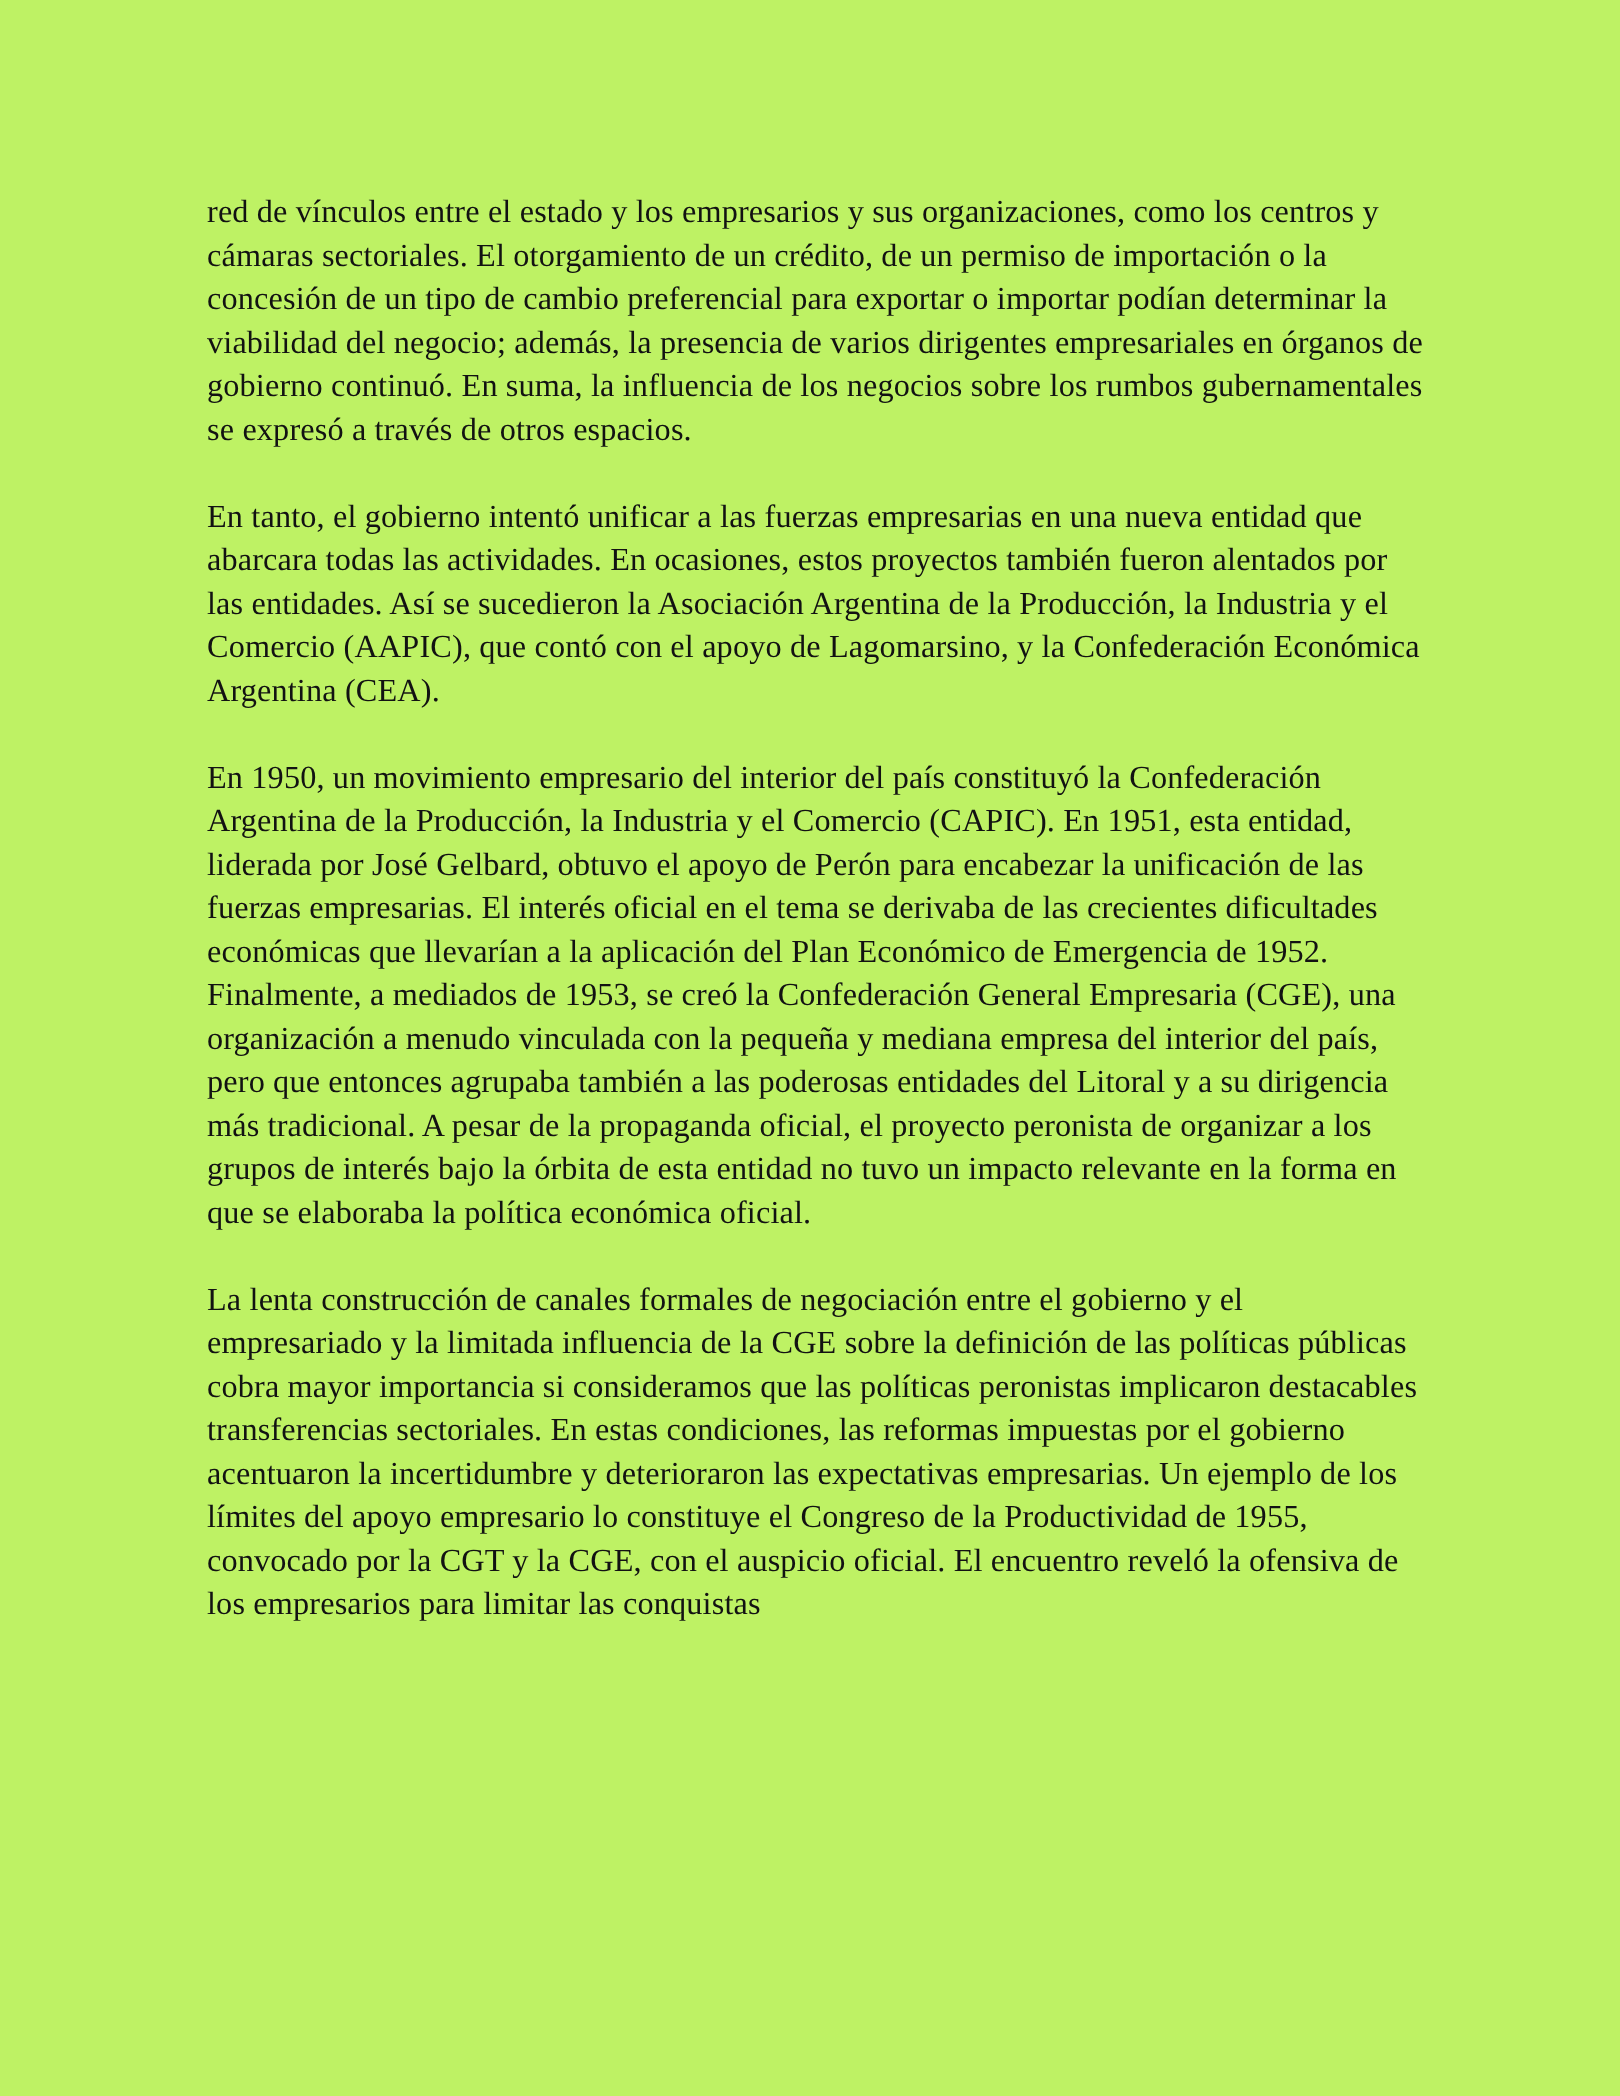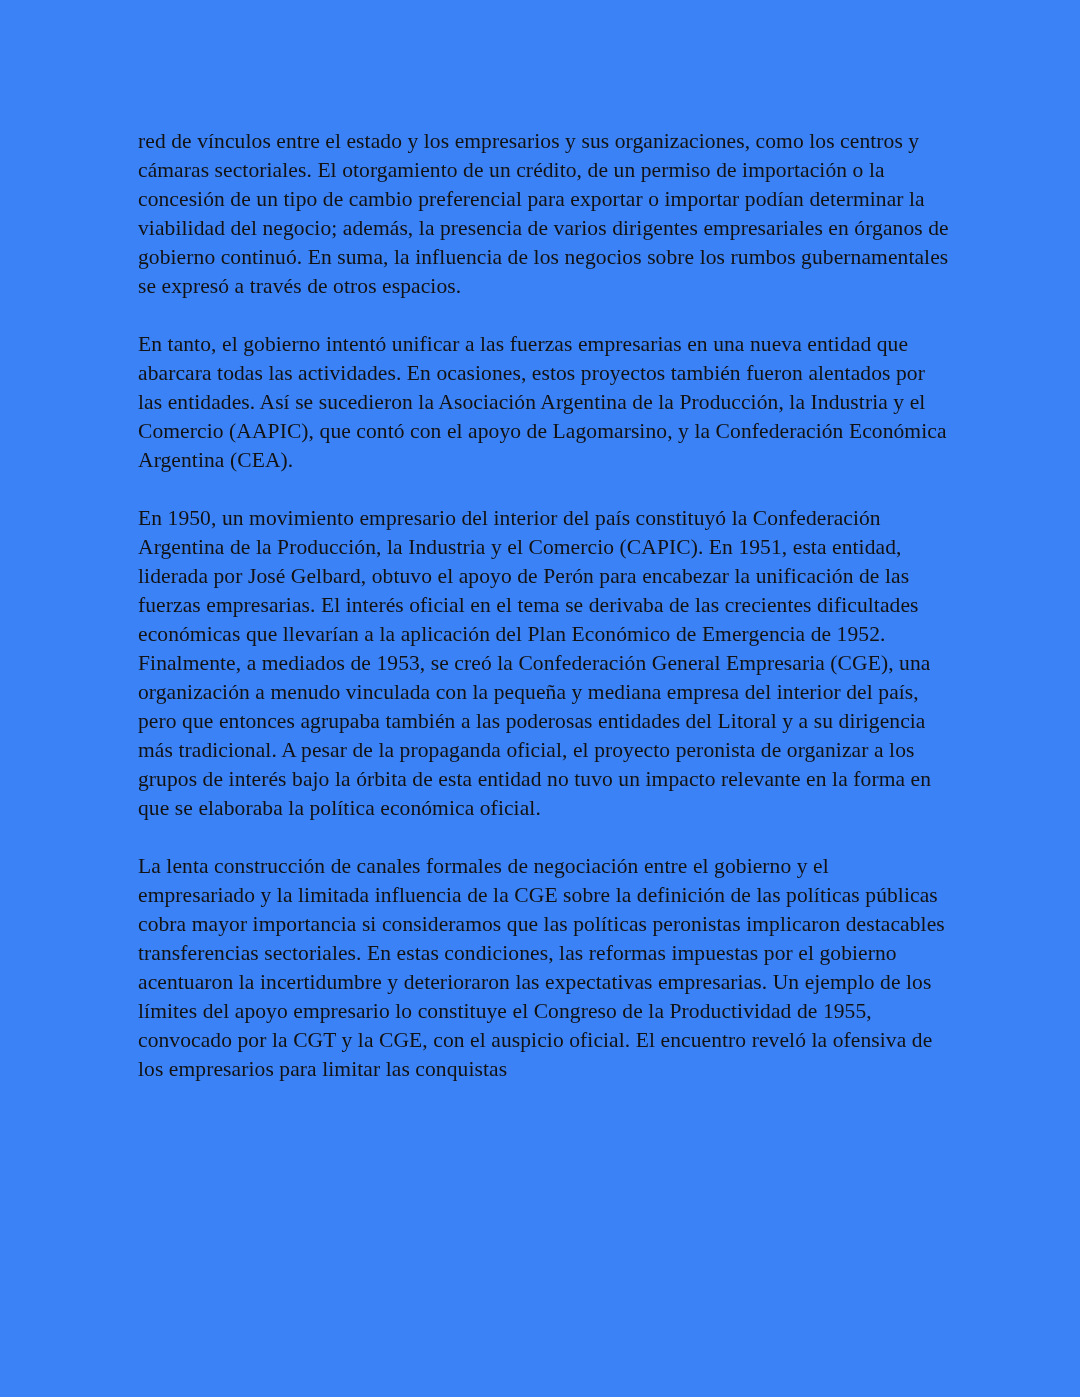--- a/index.html
+++ b/index.html
@@ -9,21 +9,21 @@
   body {
     width: 1080px;
     height: 1397px;
     background: #ffffff;
     font-family: "Liberation Serif", "DejaVu Serif", serif;
   }
   .page {
     box-sizing: border-box;
     width: 1080px;
     height: 1397px;
-    background: #3b82f6;
+    background: #bef264;
     padding: 127px 130px 0 138px;
     overflow: hidden;
   }
   .text-block {
     max-width: 815px;
   }
   .text-block p {
     margin: 0 0 29px 0;
     font-size: 21.5px;
     line-height: 29px;

